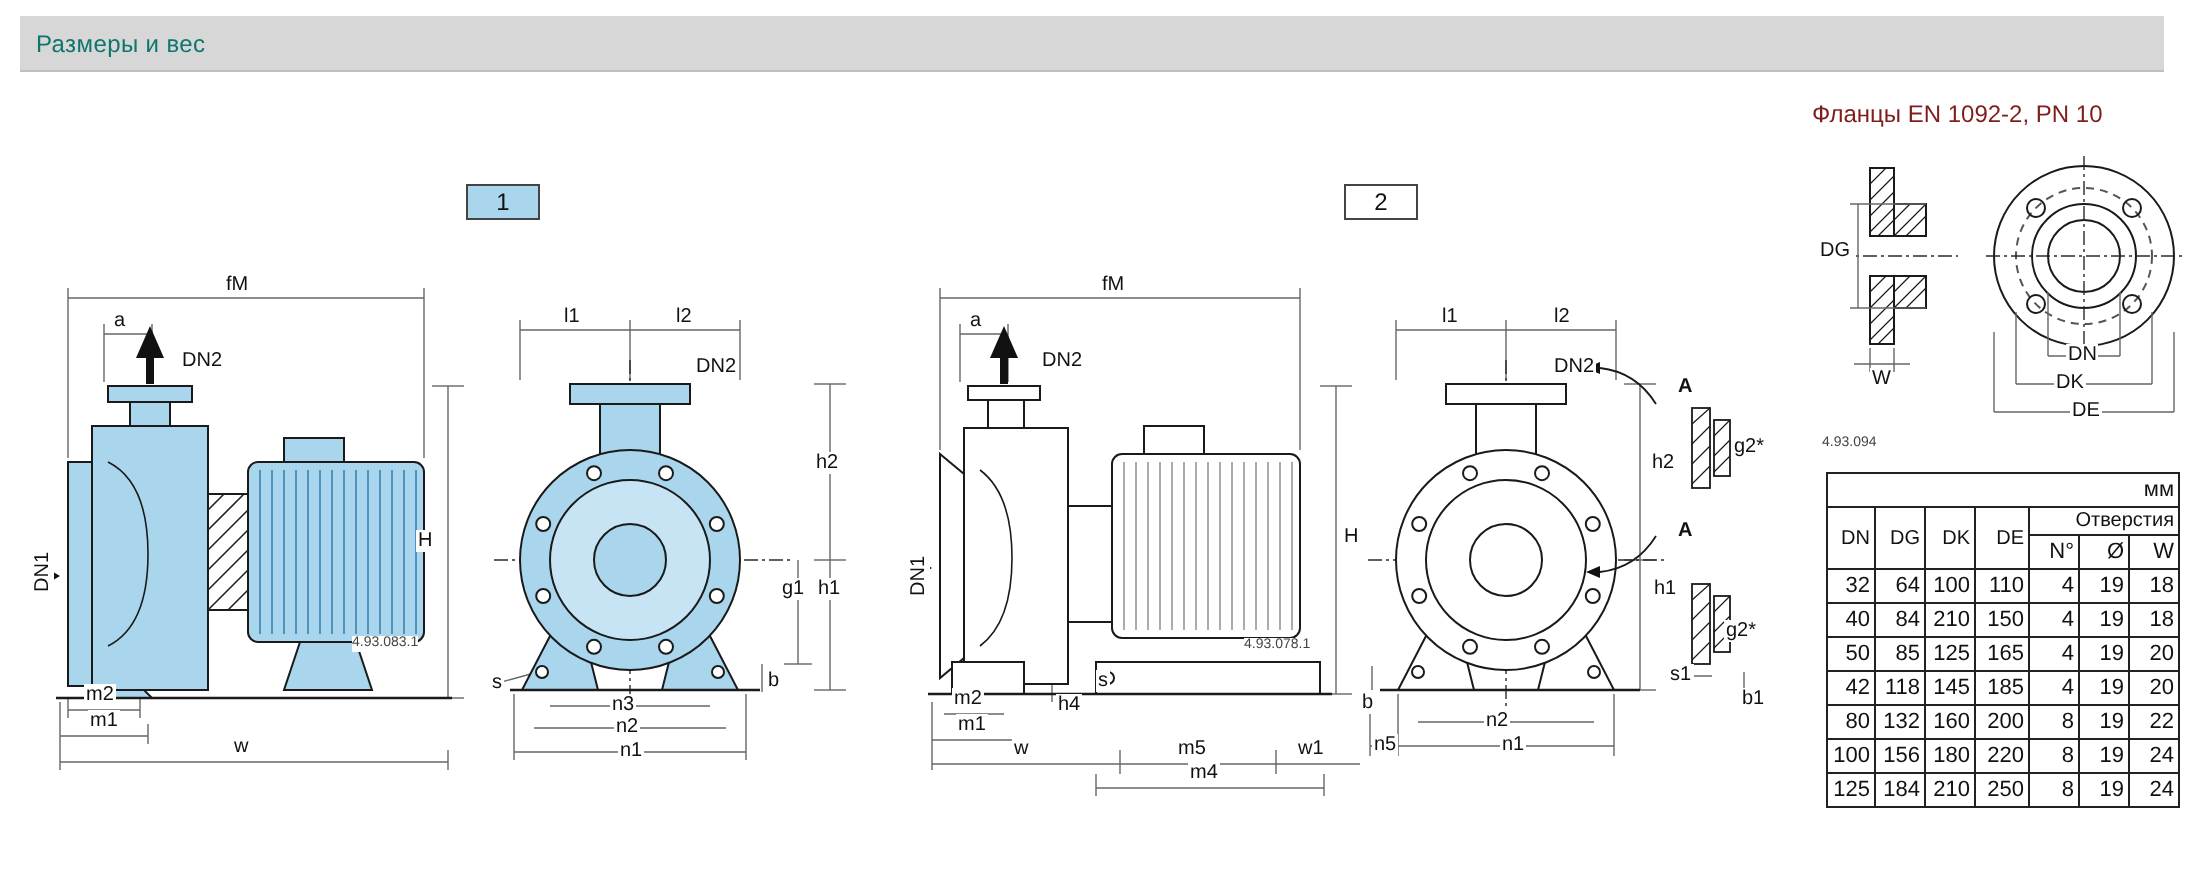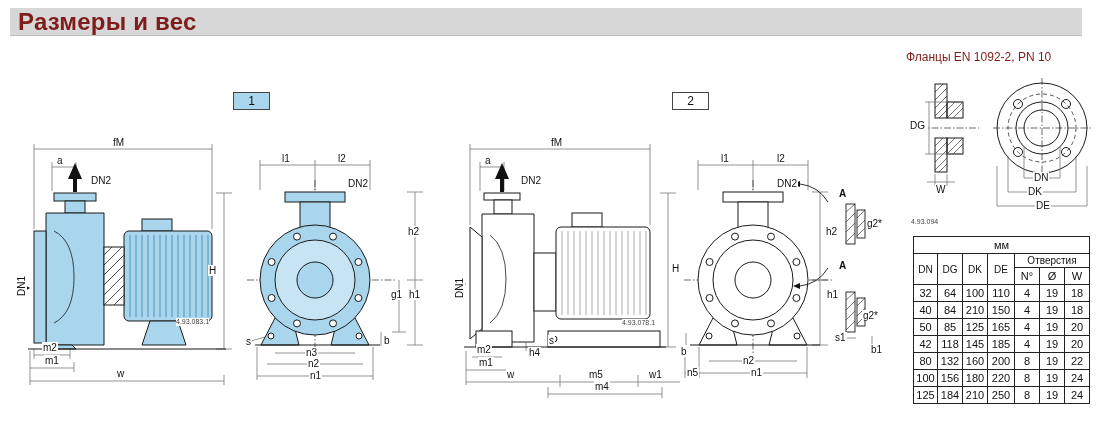--- a/index.html
+++ b/index.html
@@ -6,21 +6,21 @@
   html,body { width:1101px; height:442px; }
   body {
     position:relative; background:#fff; overflow:hidden;
     font-family:"Liberation Sans", sans-serif; color:#111;
   }
   .titlebar {
     position:absolute; left:10px; top:8px; width:1072px; height:28px;
     background:#d7d7d7; border-bottom:1px solid #bfbfbf;
     display:flex; align-items:center; padding-left:8px;
   }
-  .titlebar h1 { font-size:24px; font-weight:bold; color:#7f1d1d; letter-spacing:0.2px; }
+  .titlebar h1 { font-size:12px; font-weight:normal; color:#0f766e; letter-spacing:0.2px; }
   .badge {
     position:absolute; width:37px; height:18px; border:1px solid #444;
     display:flex; align-items:center; justify-content:center;
     font-size:12px; color:#111;
   }
   #badge1 { left:233px; top:92px; background:#a9d6ec; }
   #badge2 { left:672px; top:92px; background:#ffffff; }
   .drawing { position:absolute; }
   .dim {
     position:absolute; font-size:10px; line-height:11px; color:#111;
@@ -28,21 +28,21 @@
   }
   .dim.bold { font-weight:bold; }
   .dim.rot { transform:rotate(-90deg); transform-origin:left top; }
   .ref { position:absolute; font-size:7px; line-height:8px; color:#444; background:#fff; }
   .flange-title { position:absolute; left:906px; top:50px; font-size:12px; color:#7f1d1d; }
   table.spec {
     position:absolute; left:913px; top:236px;
     border-collapse:collapse; font-size:11px; table-layout:fixed; background:#fff;
   }
   .spec th, .spec td {
-    border:1px solid #222; text-align:center; padding:0 2px;
+    border:1px solid #222; text-align:right; padding:0 2px;
     height:17px; font-weight:normal; overflow:hidden;
   }
   .spec .holes-row th { height:14px; font-size:10px; }
   .spec .colhead th { vertical-align:middle; }
 </style>
 </head>
 <body>
 
 <div class="titlebar">
   <h1>Размеры и вес</h1>

